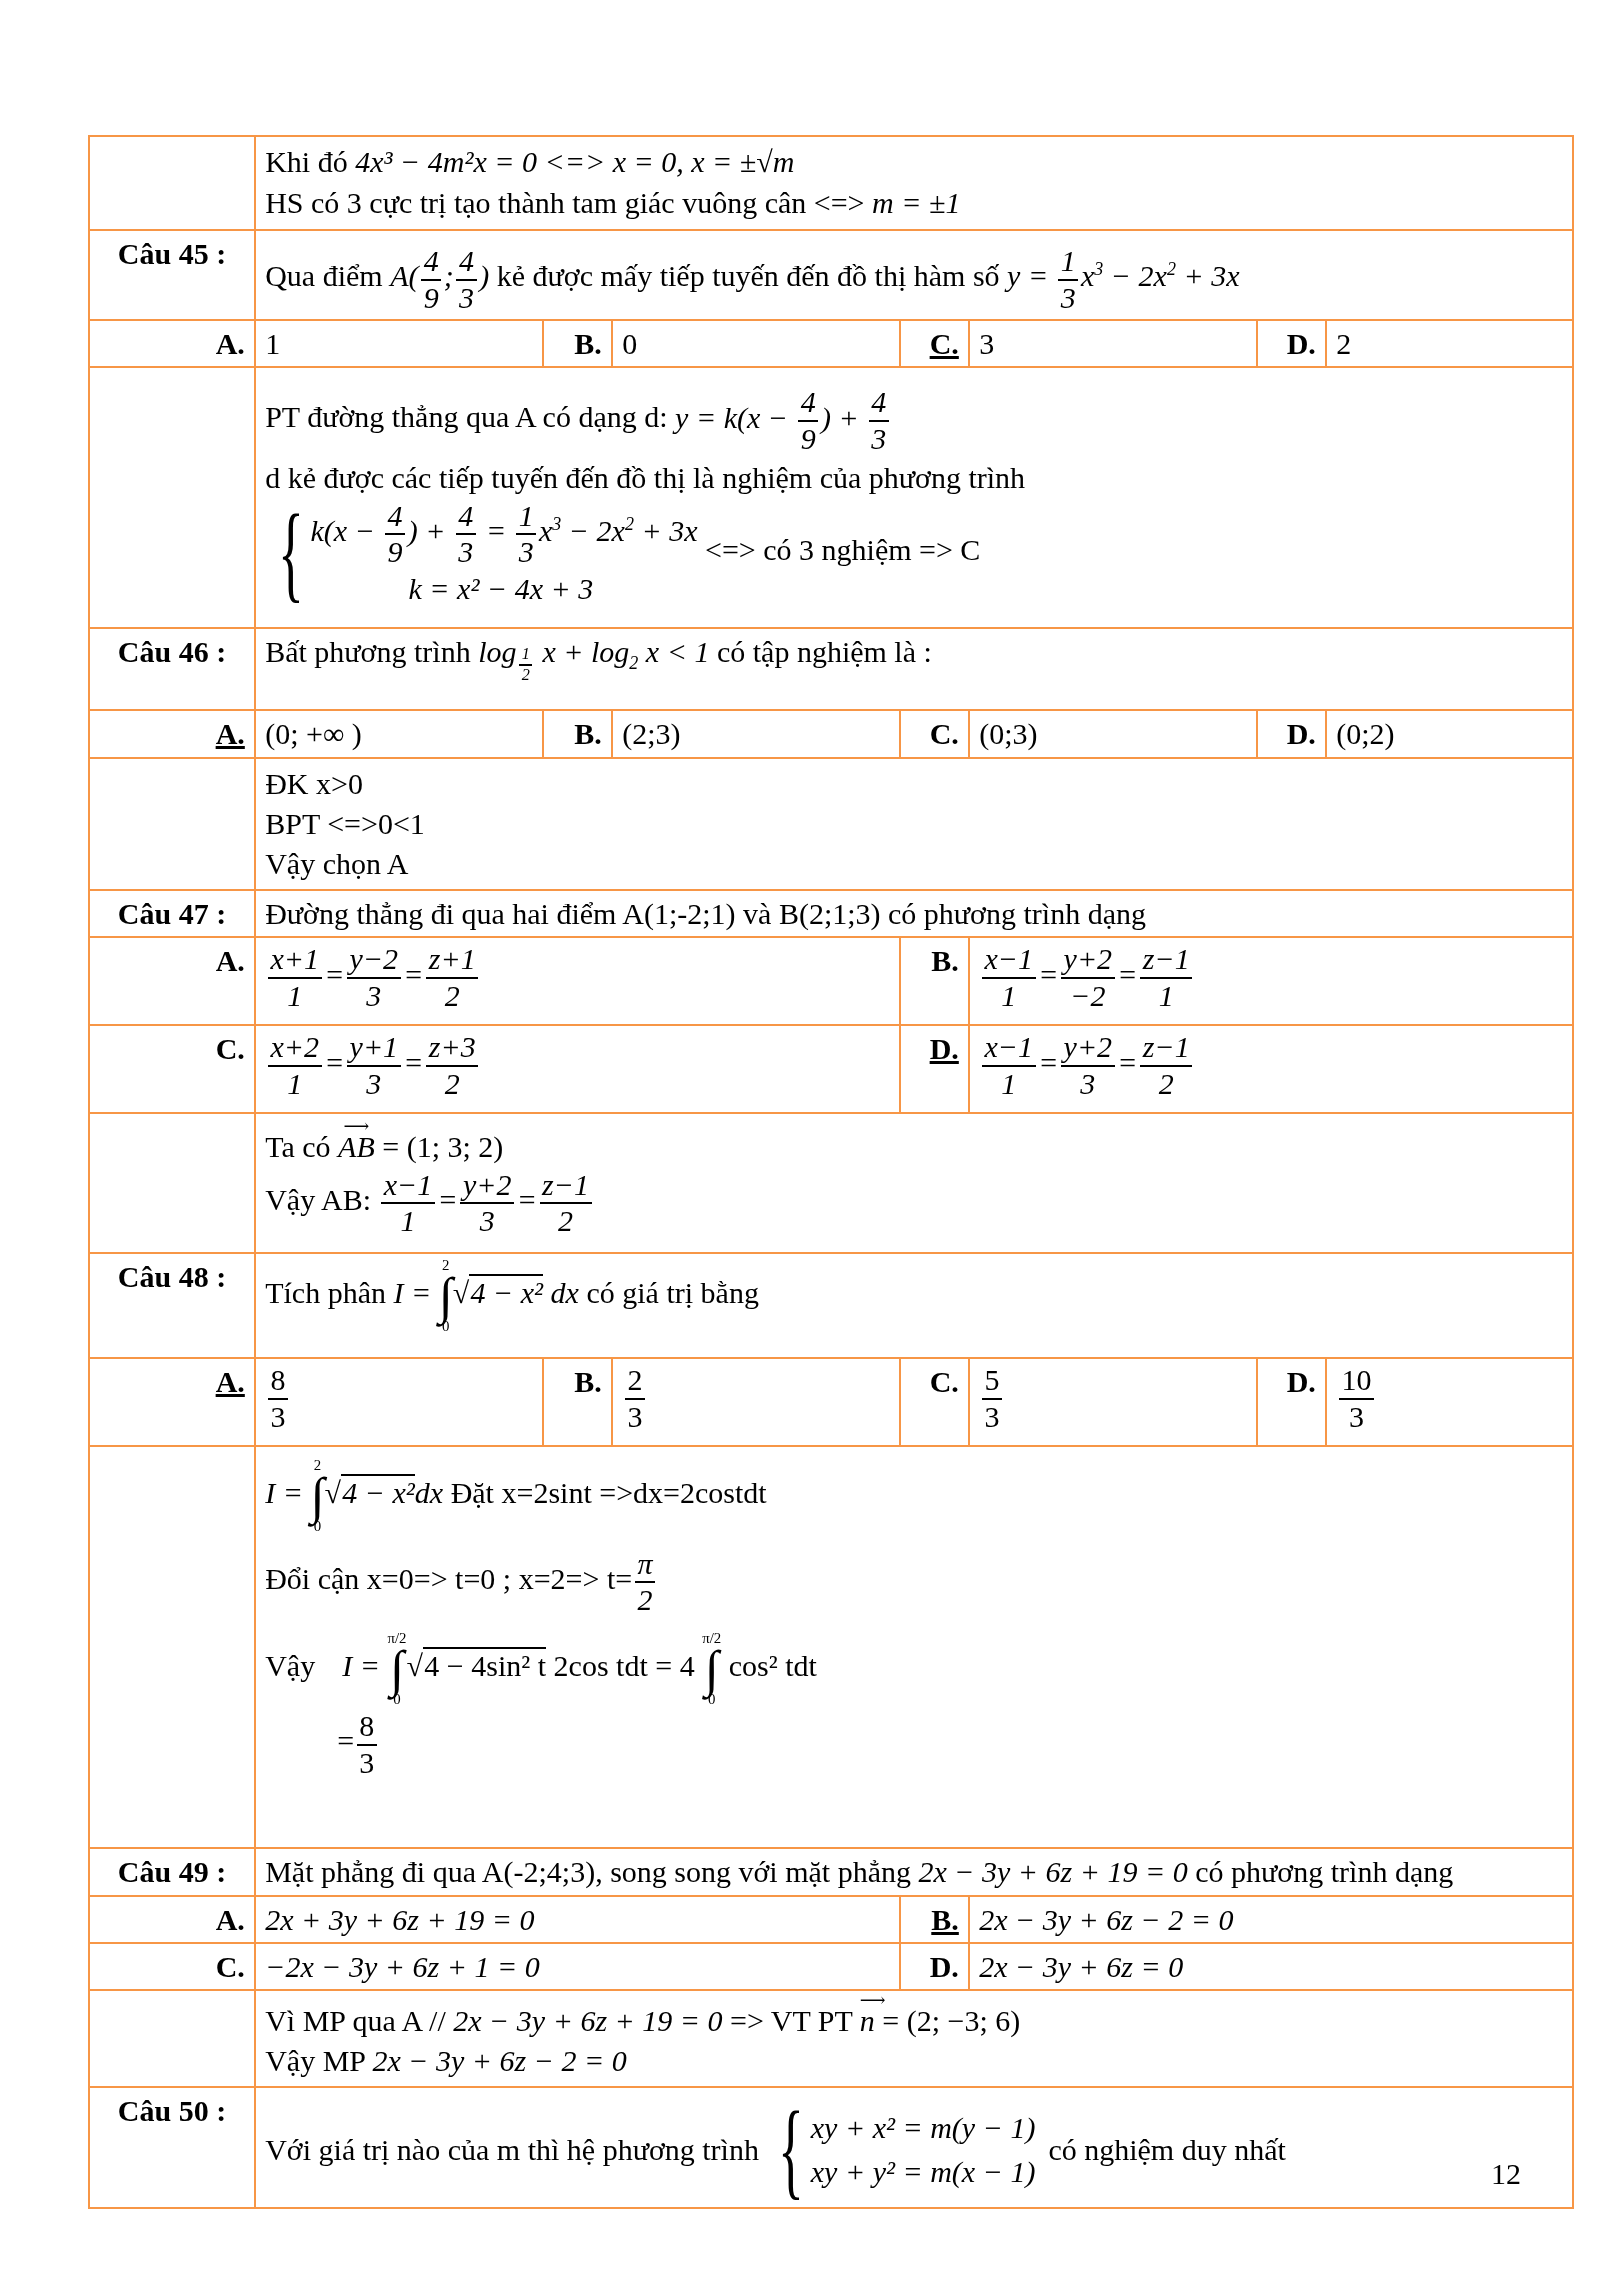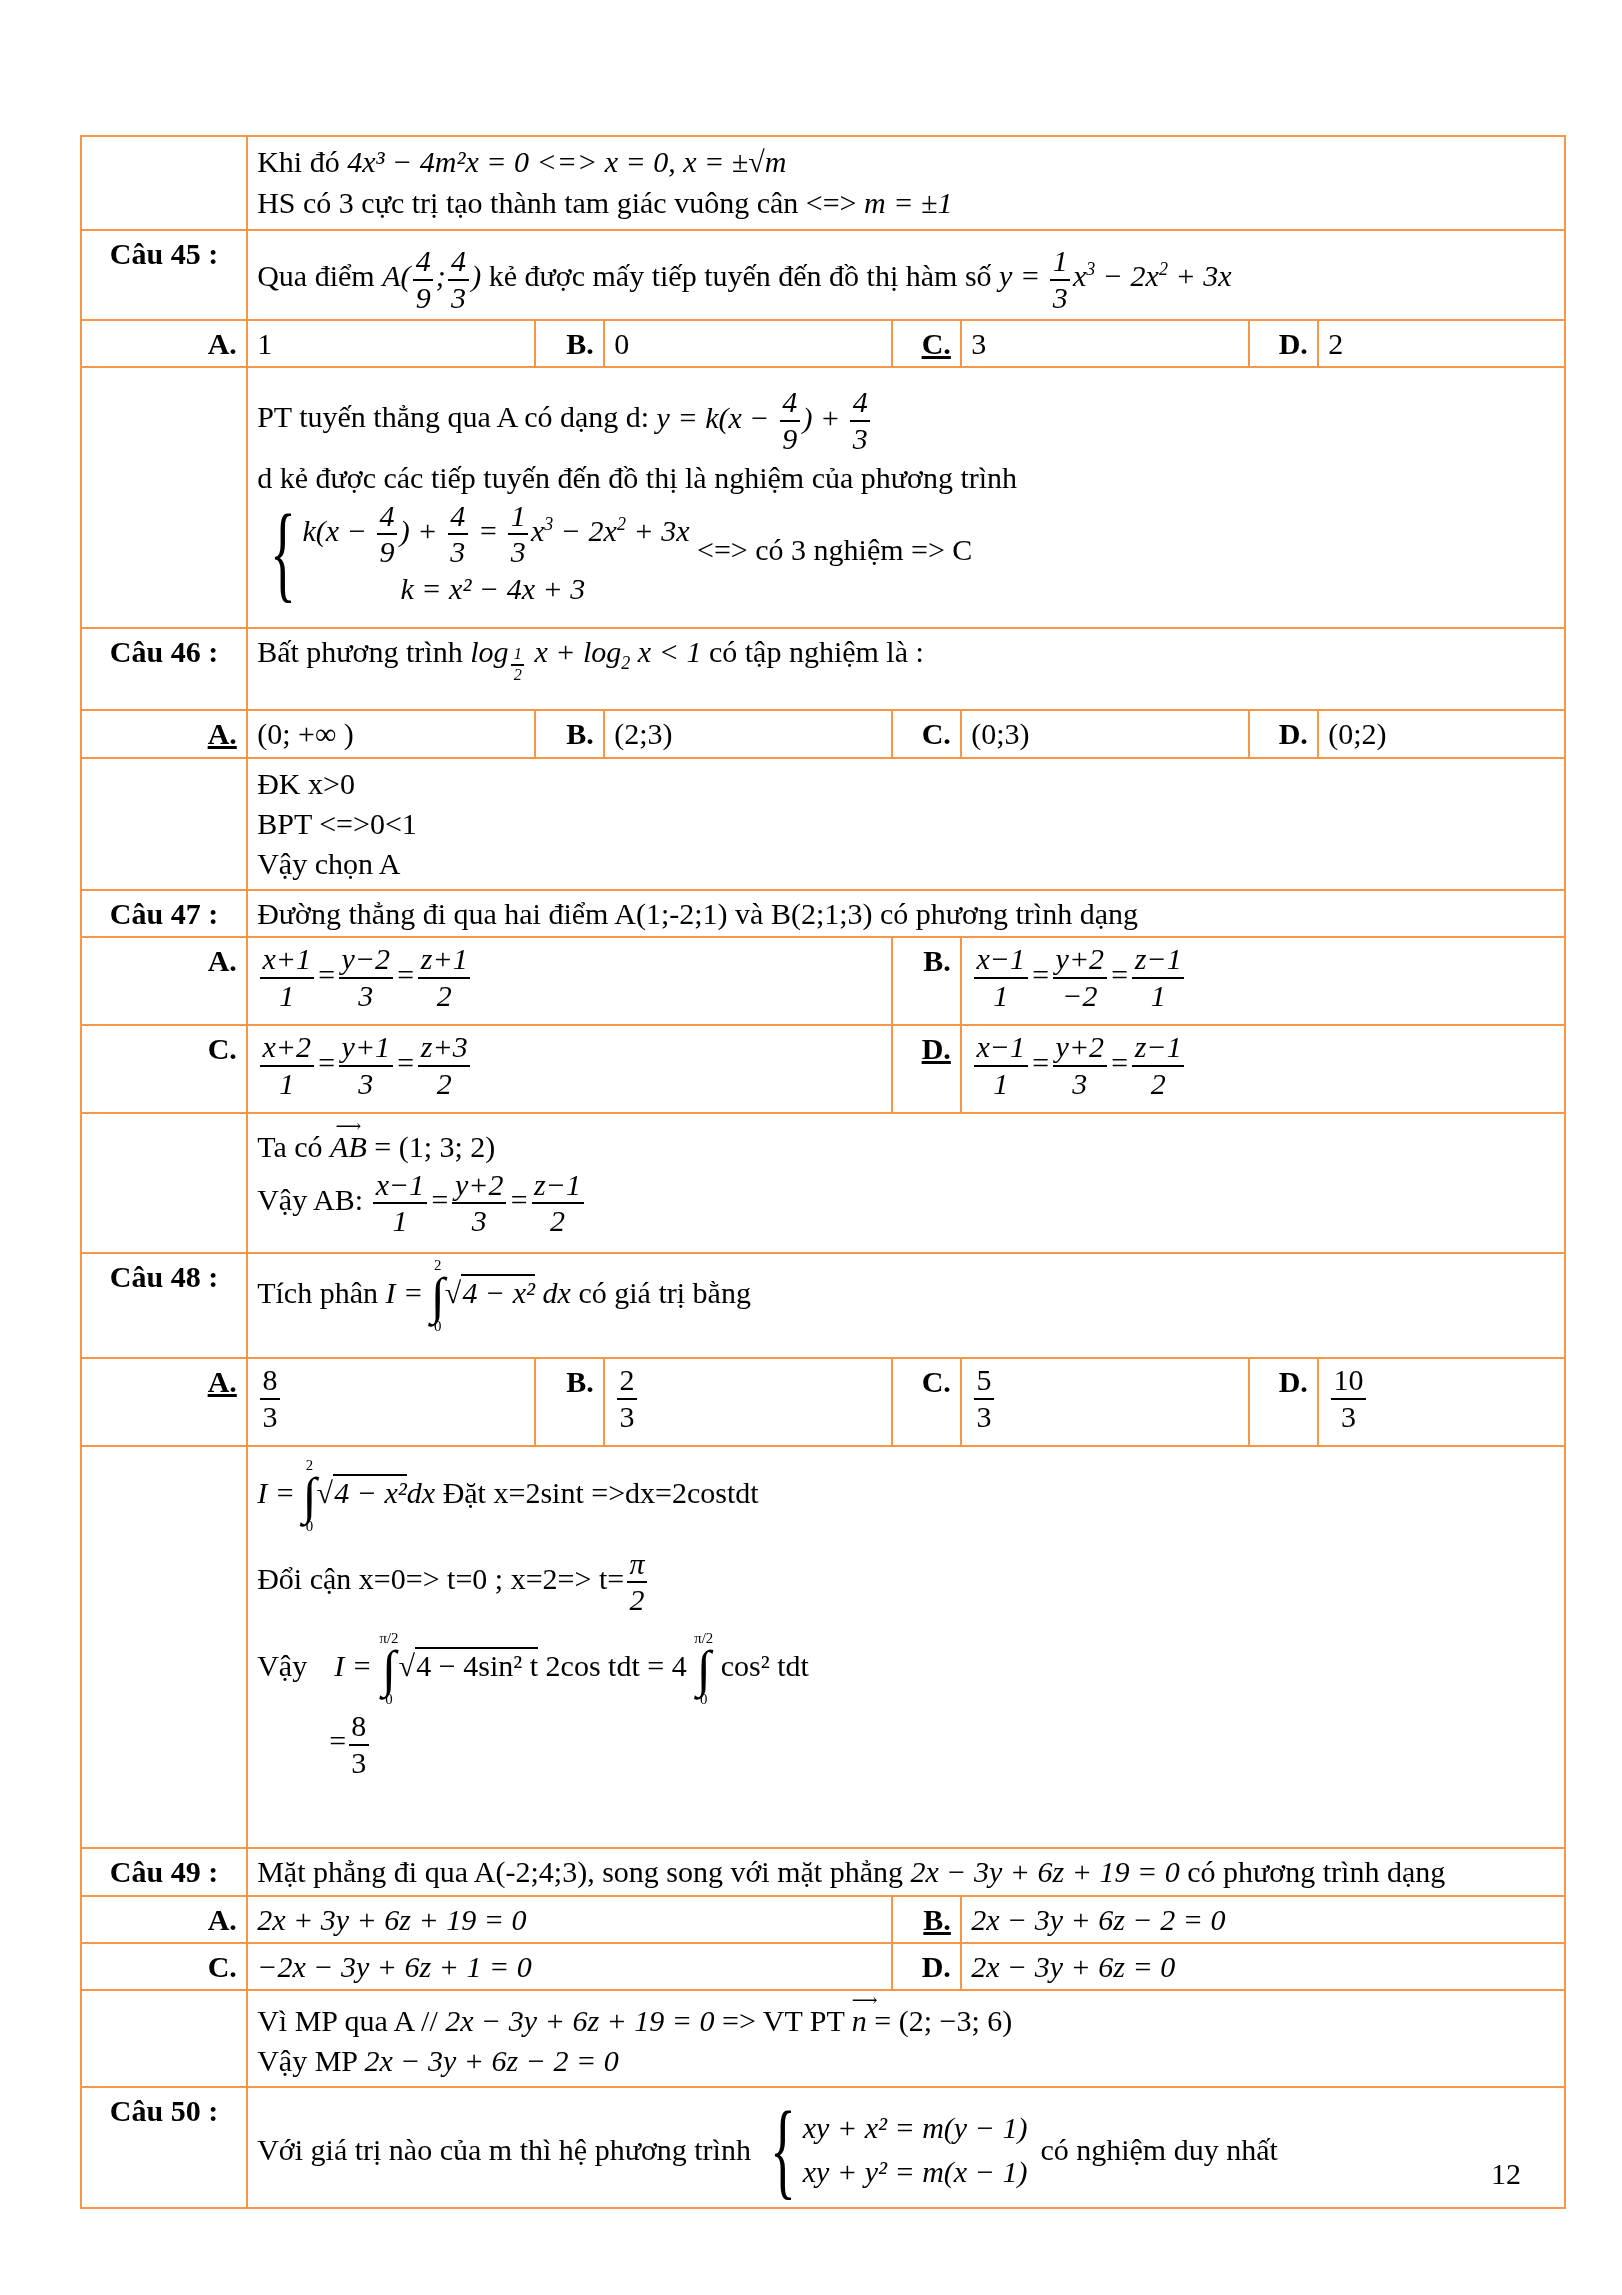--- a/index.html
+++ b/index.html
@@ -1,18 +1,18 @@
 <!DOCTYPE html>
 <html style="font-size:10.5px"><head>
 <meta charset="utf-8">
 <style>
   html, body { margin:0; padding:0; background:#ffffff; }
   body { width:1623px; height:2295px; position:relative; overflow:hidden;
          font-family:"Liberation Serif","DejaVu Serif",serif; color:#000; font-size:30px; }
-  .page-table { position:absolute; left:80px; top:135px; width:1484px;
+  .page-table { position:absolute; left:88px; top:135px; width:1484px;
                 border-collapse:collapse; table-layout:fixed; }
   .page-table td { border:2.6px solid #f79646; vertical-align:top; padding:3.9px 9.2px; line-height:1.25; }
   .lbl { text-align:center; font-weight:bold; width:147px; }
   .opt-key { text-align:right; font-weight:bold; }
   .opt-key.correct span { text-decoration:underline; text-decoration-thickness:2.6px; }
   .m { font-style:italic; }
   .frac { display:inline-block; vertical-align:middle; text-align:center; margin:0 2.6px; }
   .frac > span { display:block; padding:0 2.6px; line-height:1.15; }
   .frac > span.num { border-bottom:2px solid #000; }
   .sup { font-size:0.6em; vertical-align:super; }
@@ -77,21 +77,21 @@
     <td style="border-color: rgb(247, 150, 70);">0</td>
     <td class="opt-key correct" style="border-color: rgb(247, 150, 70);"><span>C.</span></td>
     <td style="border-color: rgb(247, 150, 70);">3</td>
     <td class="opt-key" style="border-color: rgb(247, 150, 70);"><span>D.</span></td>
     <td style="border-color: rgb(247, 150, 70);">2</td>
   </tr>
   <tr style="height:261px">
     <td style="border-color: rgb(247, 150, 70);"></td>
     <td colspan="7" style="border-color: rgb(247, 150, 70);">
       <span class="line" style="margin-top:13px">
-        <span>PT tuyến thẳng qua A có dạng d:</span>
+        <span>PT đường thẳng qua A có dạng d:</span>
         <span class="m">y = k(x − <span class="frac"><span class="num">4</span><span>9</span></span>) + <span class="frac"><span class="num">4</span><span>3</span></span></span>
       </span>
       <span class="line">d kẻ được các tiếp tuyến đến đồ thị là nghiệm của phương trình</span>
       <span class="sysbrace">
         <span class="brace">{</span>
         <span class="syslines">
           <span class="m">k(x − <span class="frac"><span class="num">4</span><span>9</span></span>) + <span class="frac"><span class="num">4</span><span>3</span></span> = <span class="frac"><span class="num">1</span><span>3</span></span>x<span class="sup">3</span> − 2x<span class="sup">2</span> + 3x</span>
           <span class="m" style="padding-left:98px">k = x² − 4x + 3</span>
         </span>
       </span>

